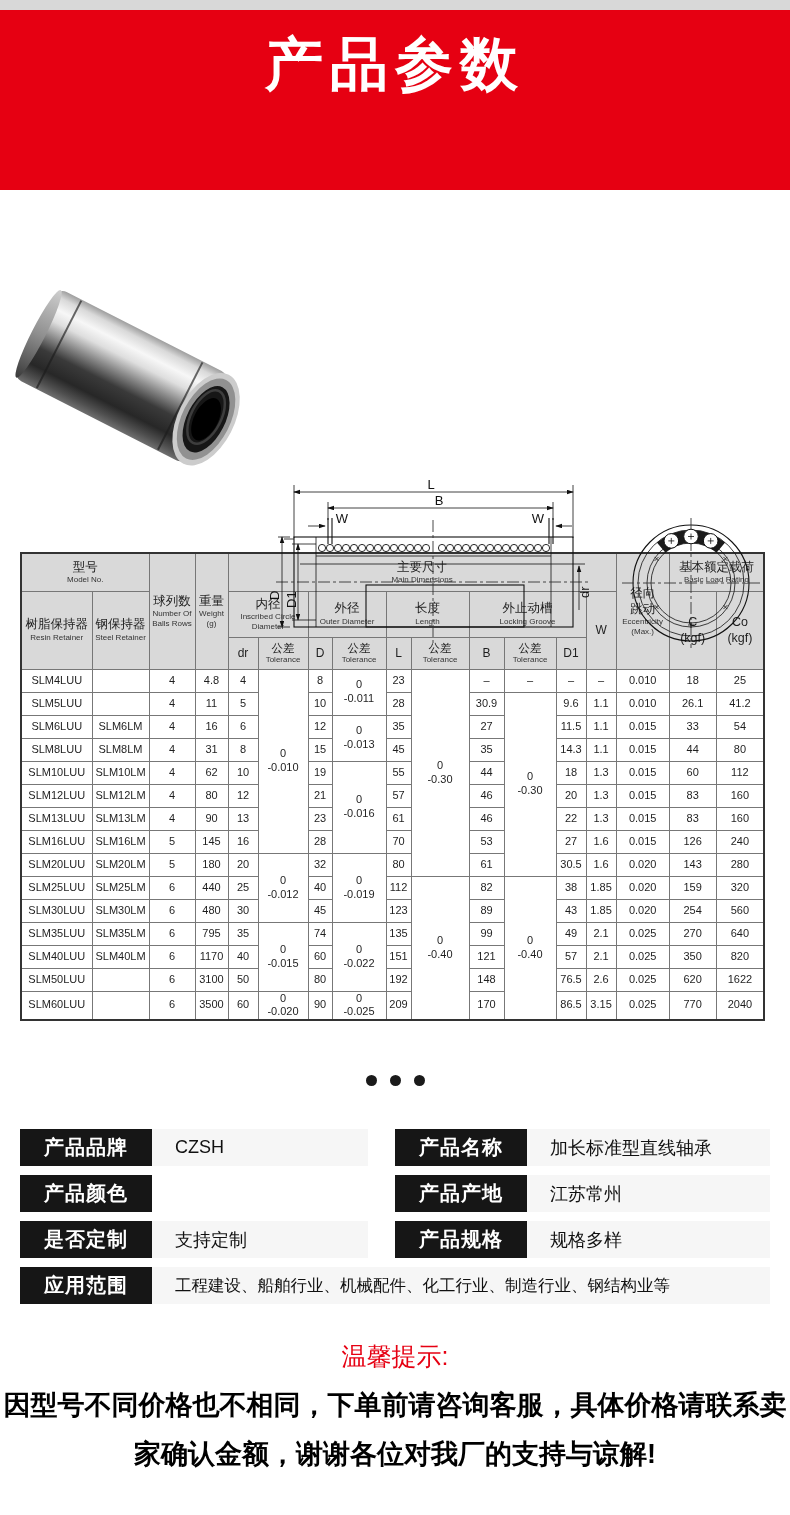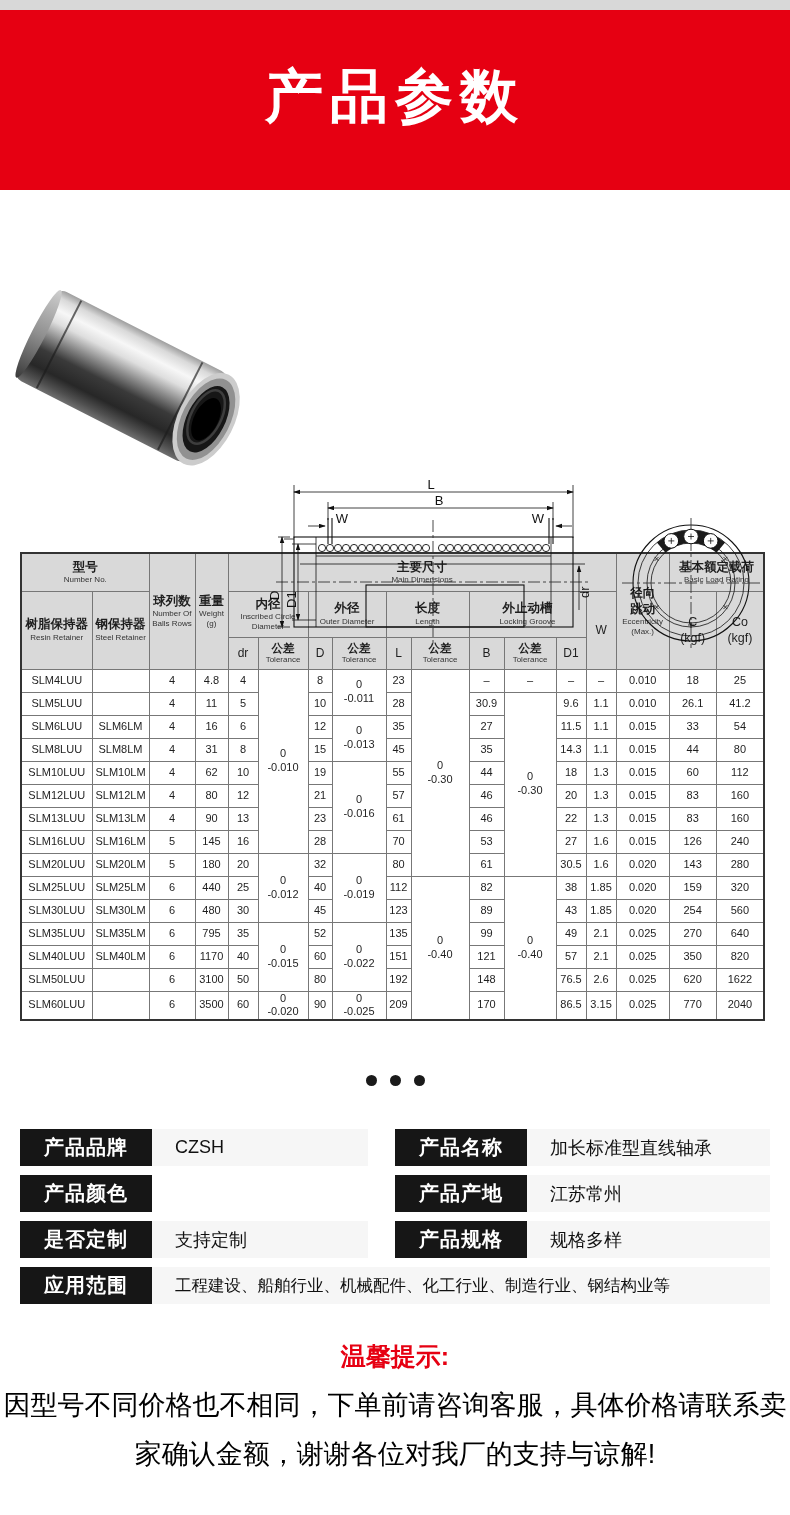--- a/index.html
+++ b/index.html
@@ -4,57 +4,57 @@
 <style>
   :root{
     --red:#e60012; --strip:#d8d8d8; --thbg:#d9d9d9; --labelbg:#161616;
     --valuebg:#f6f6f6; --border:#777; --text:#1e1e1e;
   }
   *{box-sizing:border-box;margin:0;padding:0}
   body{width:790px;height:1515px;overflow:hidden;background:#fff;
        font-family:"Liberation Sans","DejaVu Sans",sans-serif;color:var(--text)}
   .top-strip{height:10px;background:var(--strip)}
   .banner{height:180px;background:var(--red);text-align:center;color:#fff}
-  .banner .title{font-size:58px;font-weight:bold;letter-spacing:7px;padding-top:48px}
+  .banner .title{font-size:58px;font-weight:bold;letter-spacing:7px;padding-top:16px}
   .banner .subtitle{font-size:29px;letter-spacing:3px;margin-top:12px}
   .figures{position:relative;height:362px}
   .figures svg{position:absolute;overflow:visible}
   #photo{left:18px;top:100px}
   #cross{left:276px;top:288px}
   #endview{left:628px;top:332px}
   .dim-text{font-size:13px;fill:#111}
   .drawline{stroke:#111;stroke-width:1.1;fill:none}
   .thinline{stroke:#111;stroke-width:0.8;fill:none}
   .cline{stroke:#333;stroke-width:0.9;fill:none;stroke-dasharray:12 3 3 3}
   table.spec{border-collapse:collapse;table-layout:fixed;width:743px;margin:0 0 0 20px;
              border:2px solid #333;font-size:11px}
   table.spec th,table.spec td{border:1px solid var(--border);text-align:center;
              vertical-align:middle;overflow:hidden;padding:0 1px}
   table.spec th{background:var(--thbg);font-weight:normal}
   table.spec td{height:23px;white-space:pre-line;line-height:1.25;background:#fff}
-  .h-cn{font-size:12.5px;font-weight:bold;line-height:1.25}
+  .h-cn{font-size:12.5px;font-weight:normal;line-height:1.25}
   .h-en{font-size:8px;color:#333;line-height:1.2}
   .h-sym{font-size:12px}
   .h-load{font-size:12.5px;line-height:1.3}
   tr.hr1 th{height:38px} tr.hr2 th{height:46px} tr.hr3 th{height:32px}
   td.mcol{text-align:left;padding-left:8px}
   .dots{display:flex;justify-content:center;gap:13px;margin-top:54px;height:11px}
   .dots span{width:11px;height:11px;border-radius:50%;background:#1a1a1a;display:block}
   .pi-grid{display:grid;grid-template-columns:348px 1fr;column-gap:27px;row-gap:9px;
            margin:43px 20px 12px 20px}
   .pi-row{display:flex;height:37px}
   .pi-full{grid-column:1 / span 2}
   .pi-label{width:132px;background:var(--labelbg);color:#fff;font-weight:bold;font-size:20px;
             display:flex;align-items:center;justify-content:center;letter-spacing:1px;flex-shrink:0}
   .pi-value{flex:1;background:var(--valuebg);display:flex;align-items:center;
             padding-left:23px;font-size:18px;color:#111}
   .pi-full .pi-value{font-size:16.5px}
   .tips{text-align:center;margin-top:36px}
-  .tips-title{color:var(--red);font-size:25px;font-weight:bold;margin-bottom:8px}
-  .tips-line{font-size:27px;font-weight:normal;color:#000;line-height:1.8}
+  .tips-title{color:var(--red);font-size:25px;font-weight:normal;margin-bottom:8px}
+  .tips-line{font-size:27px;font-weight:bold;color:#000;line-height:1.8}
 </style>
 </head>
 <body>
 
 <div class="top-strip"></div>
 
 <div class="banner">
   <div class="title">产品参数</div>
 </div>
 
@@ -224,21 +224,21 @@
     <col style="width:30px">
       <col style="width:30px">
       <col style="width:53px">
       <col style="width:47px">
     <col style="width:48px">
   </colgroup>
   <thead>
     <tr class="hr1">
       <th colspan="2">
         <div class="h-cn">型号</div>
-        <div class="h-en">Number No.</div>
+        <div class="h-en">Model No.</div>
       </th>
       <th rowspan="3">
         <div class="h-cn">球列数</div>
         <div class="h-en">Number Of</div>
         <div class="h-en">Balls Rows</div>
       </th>
       <th rowspan="3">
         <div class="h-cn">重量</div>
         <div class="h-en">Weight</div>
         <div class="h-en">(g)</div>
@@ -506,21 +506,21 @@
         <td>560</td>
       </tr>
       <tr>
         <td class="mcol">SLM35LUU</td>
         <td class="mcol">SLM35LM</td>
         <td>6</td>
         <td>795</td>
         <td>35</td>
         <td rowspan="3">0
 -0.015</td>
-        <td>52</td>
+        <td>74</td>
         <td rowspan="3">0
 -0.022</td>
         <td>135</td>
         <td>99</td>
         <td>49</td>
         <td>2.1</td>
         <td>0.025</td>
         <td>270</td>
         <td>640</td>
       </tr>

